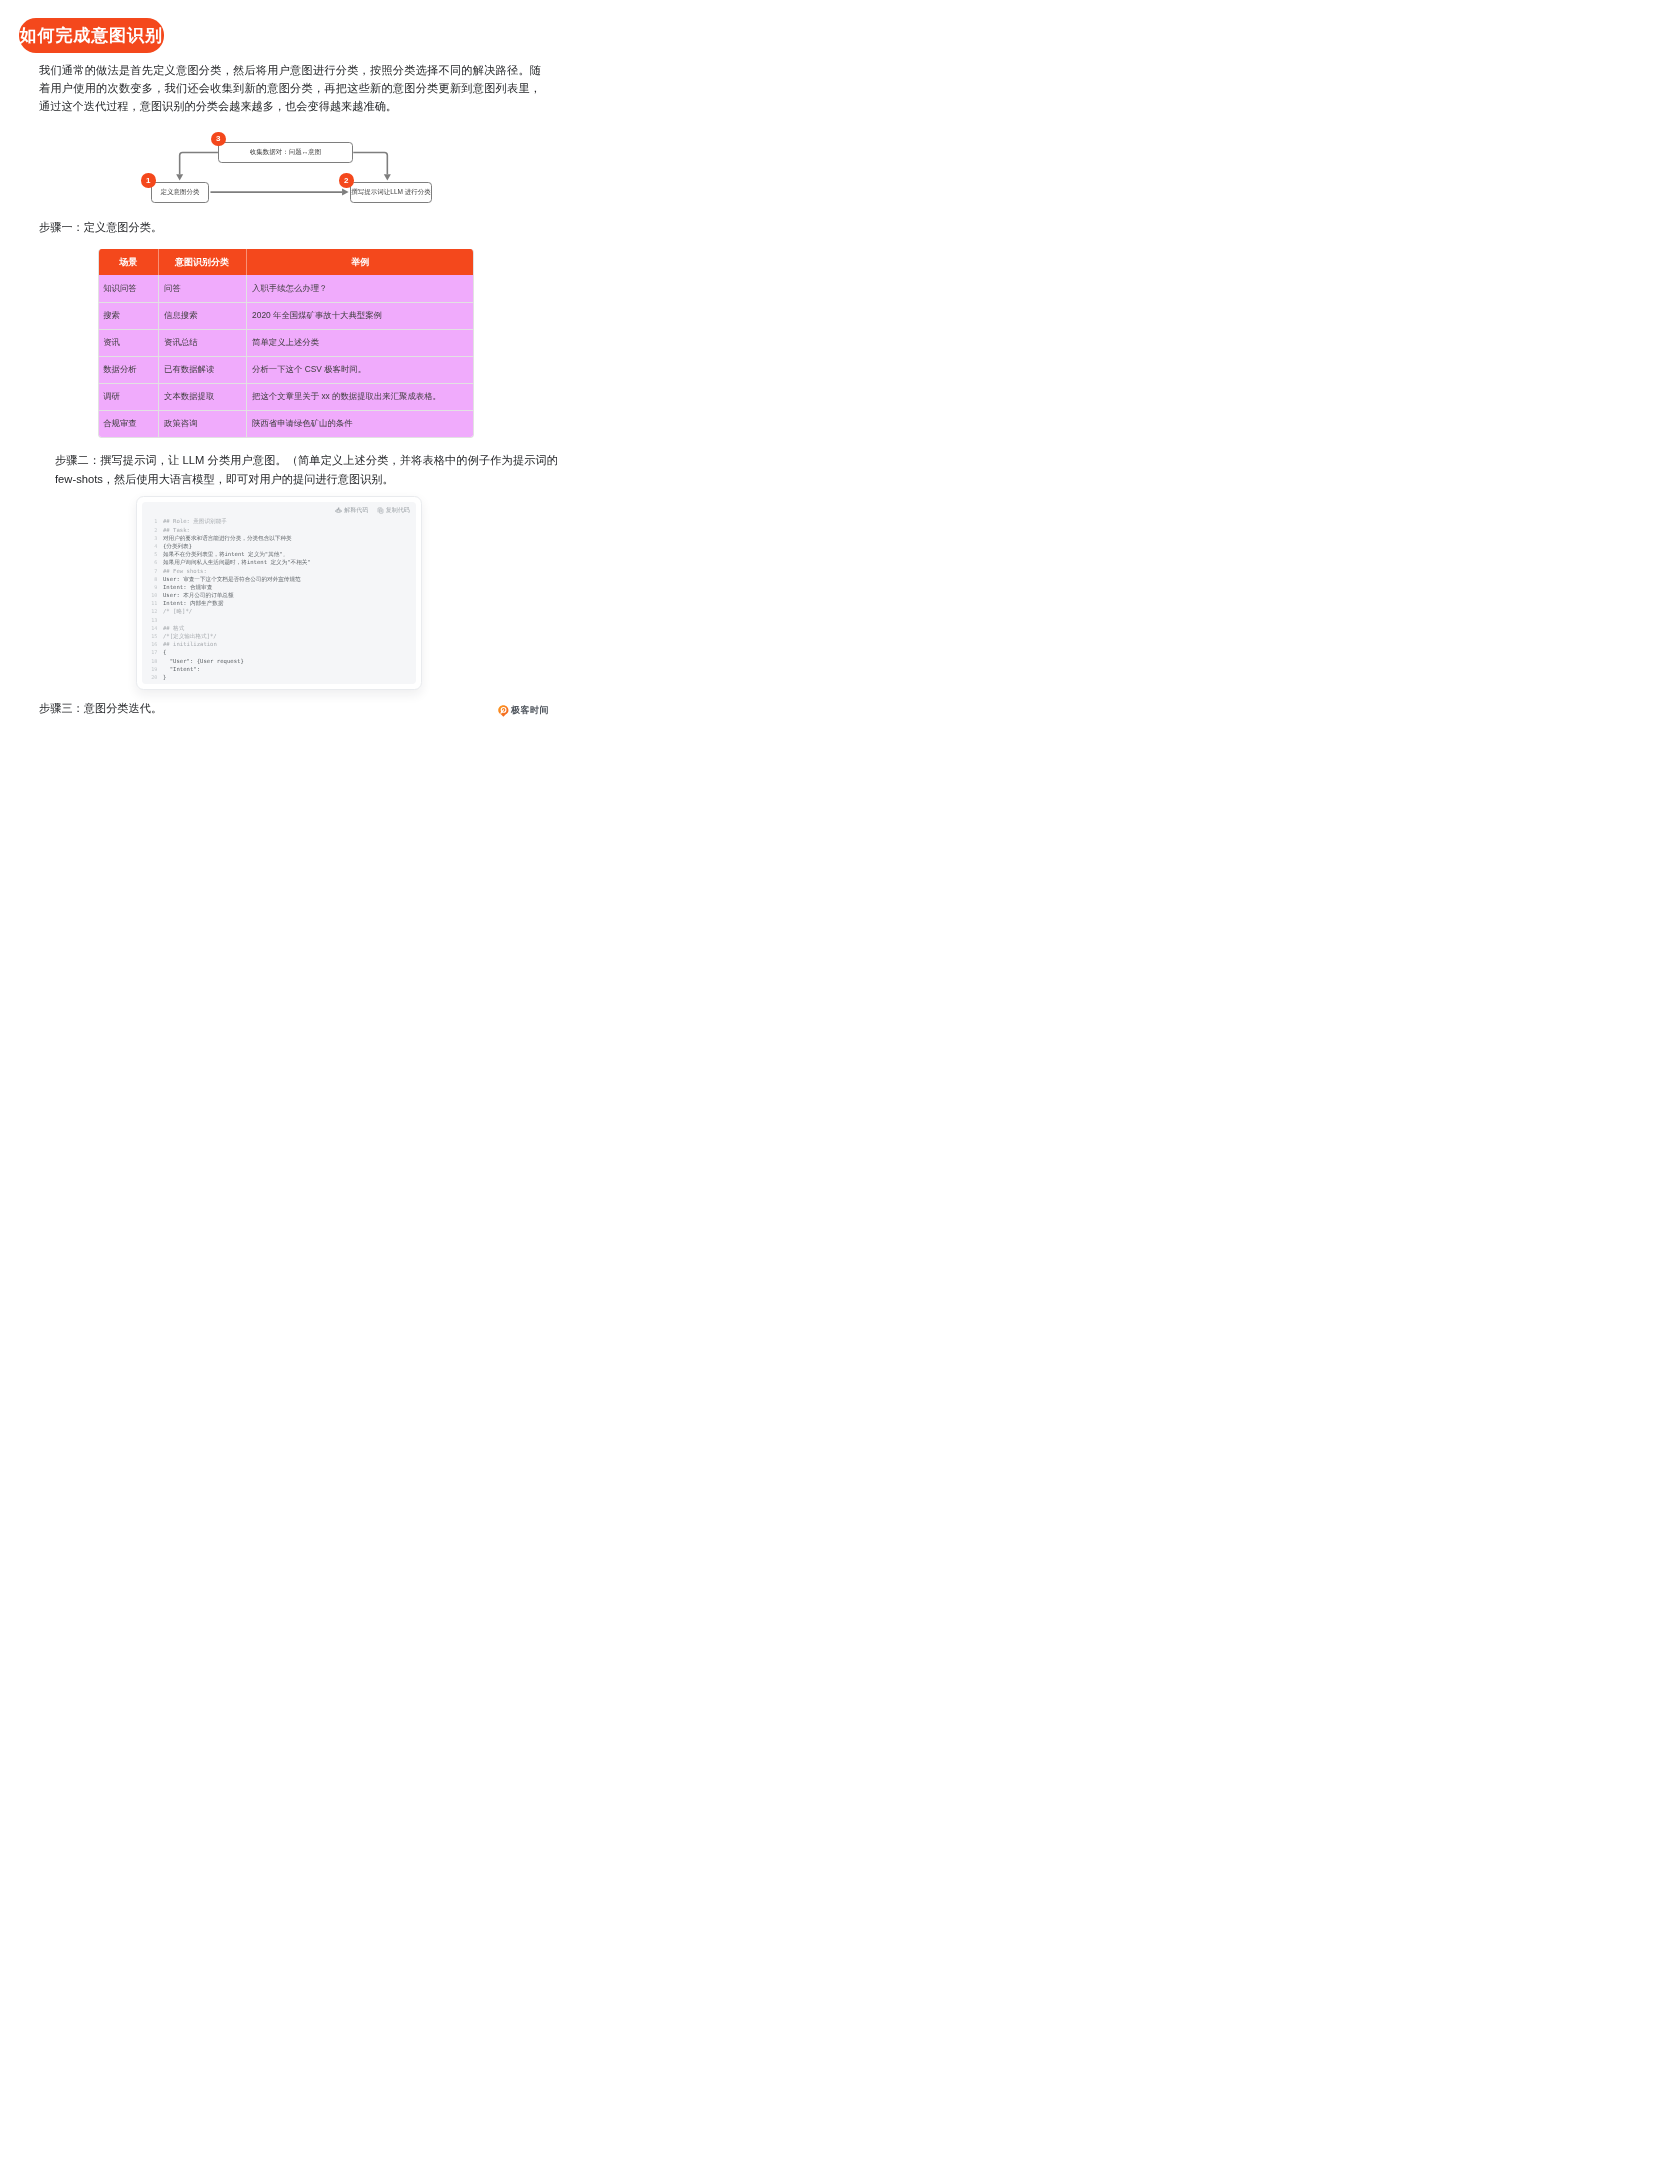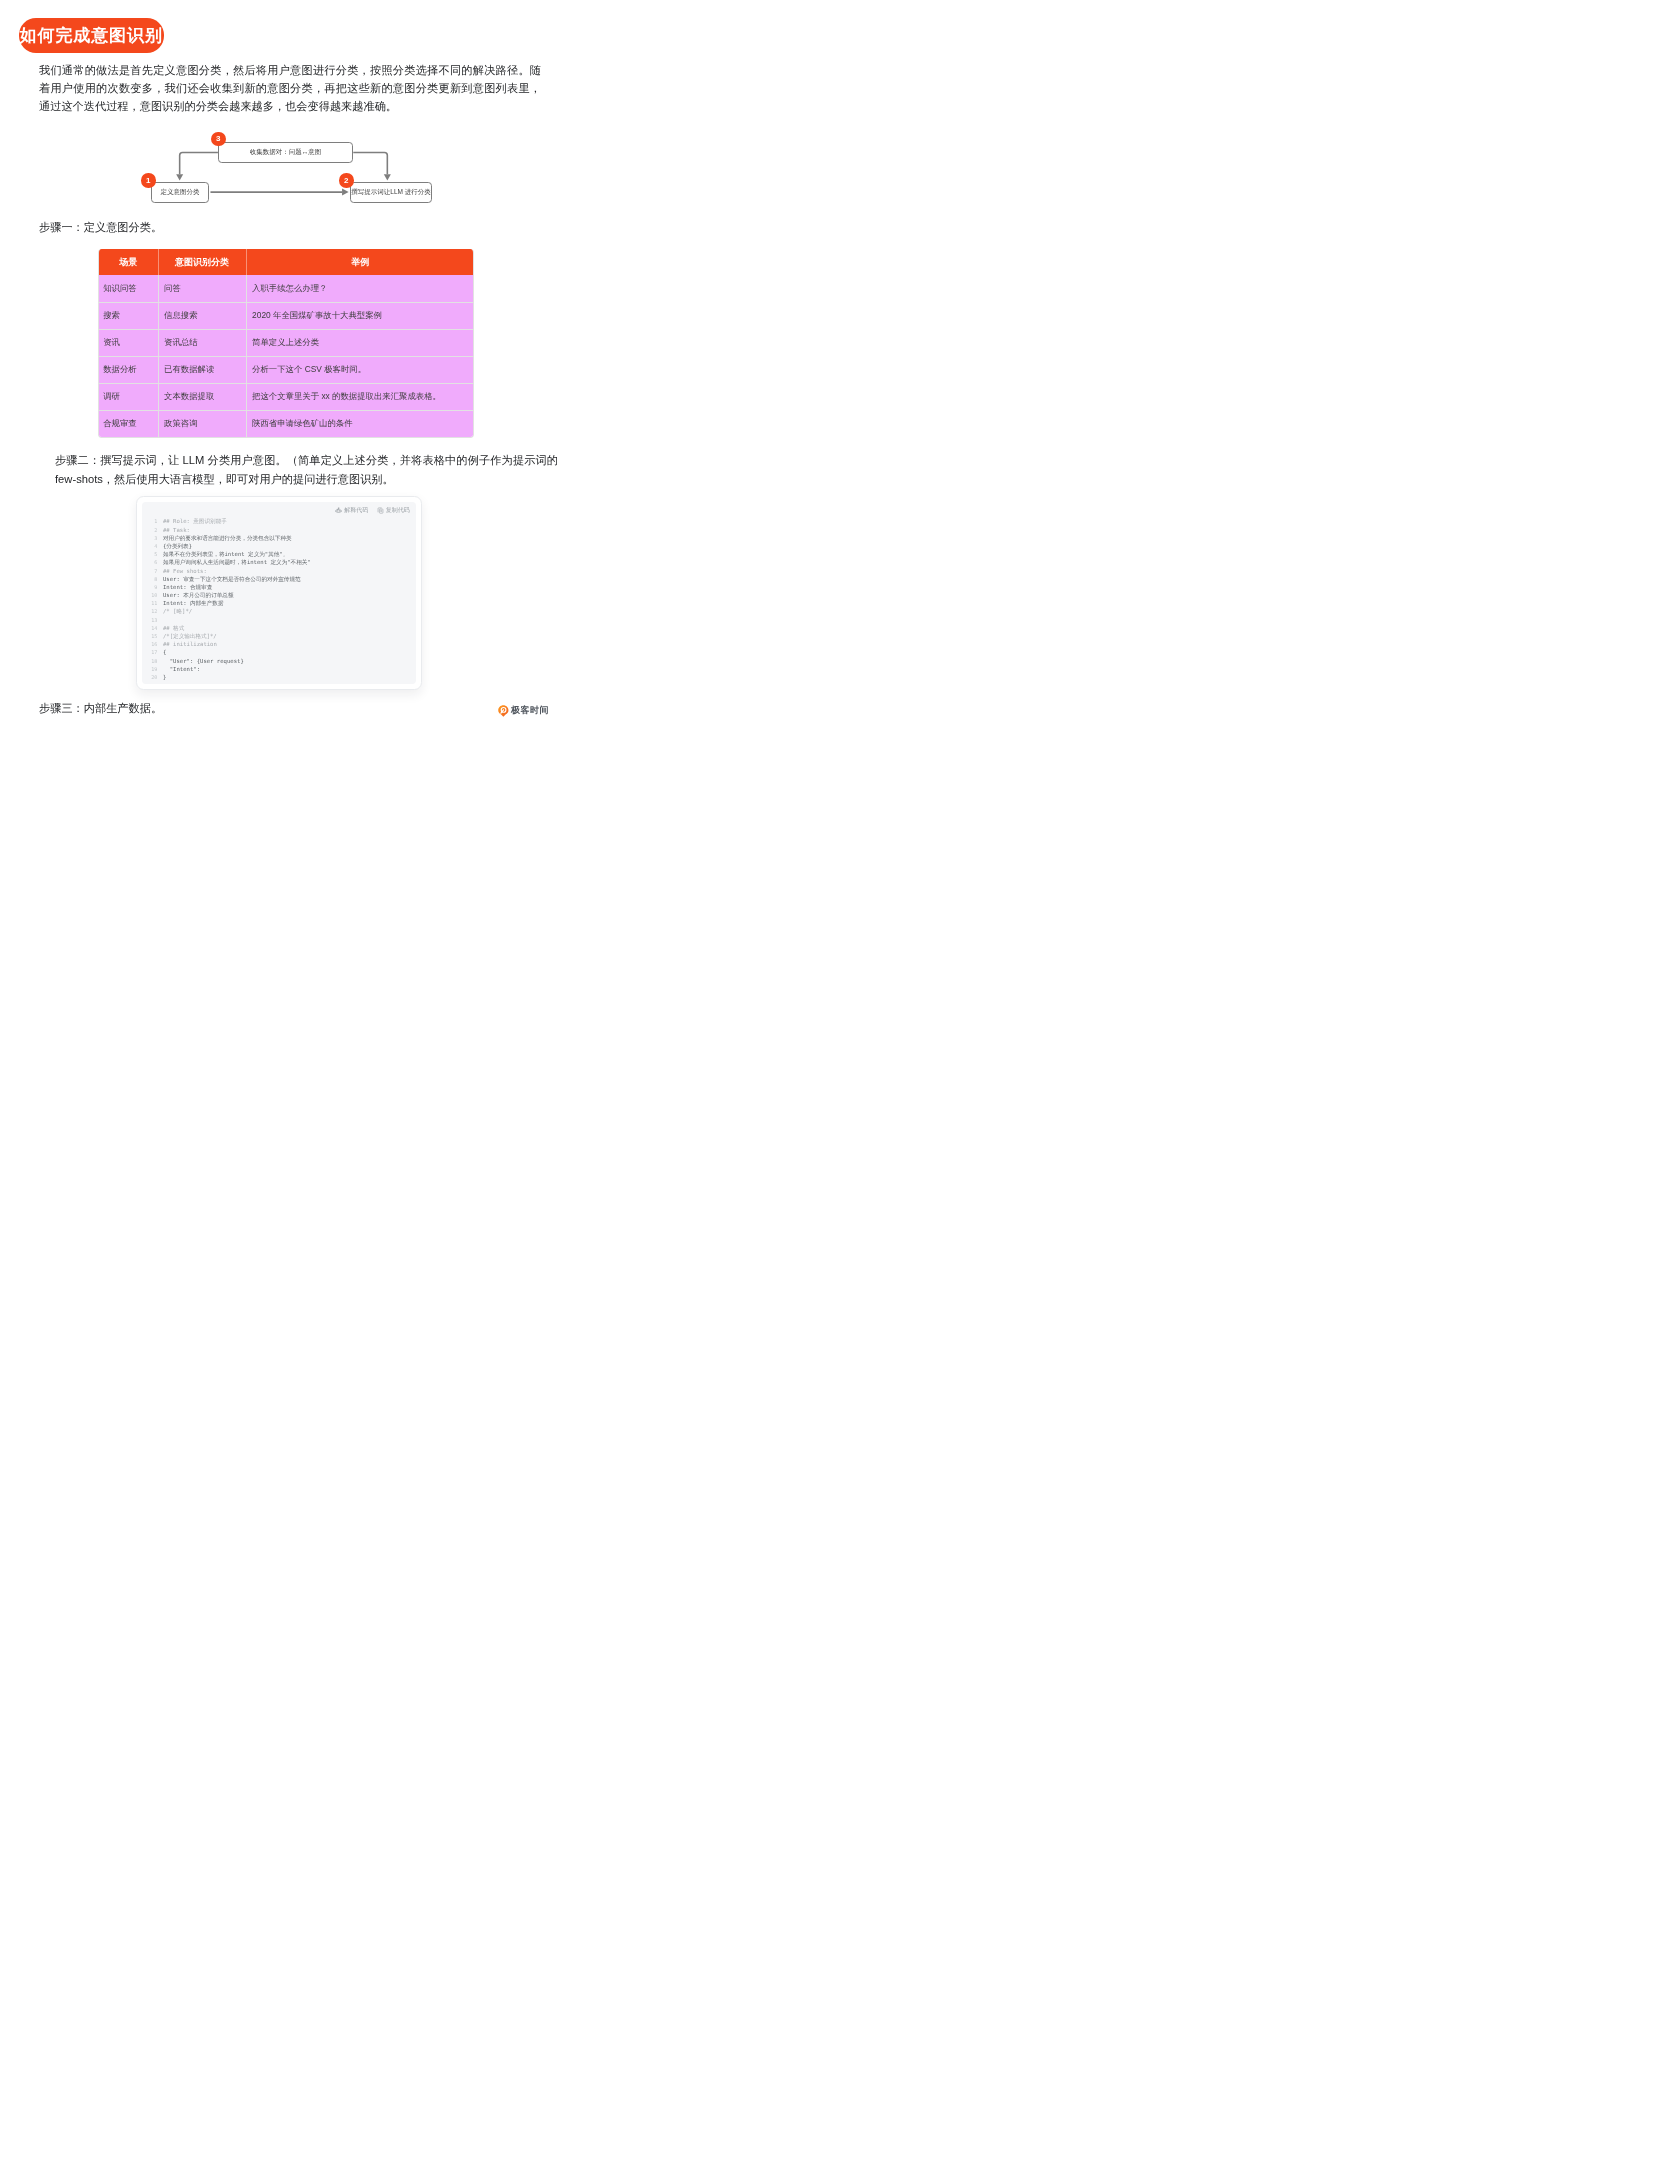--- a/index.html
+++ b/index.html
@@ -301,21 +301,21 @@
             <span class="ct">  "Intent":</span>
           </div>
           <div class="code-line">
             <span class="ln">20</span>
             <span class="ct">}</span>
           </div>
         </div>
     </div>
   </div>
 
-  <div class="step-heading step3">步骤三：内部生产数据。</div>
+  <div class="step-heading step3">步骤三：意图分类迭代。</div>
 
   <div class="logo">
     <svg width="10.7" height="12" viewBox="0 0 48 54">
       <defs>
         <linearGradient id="lgo" x1="0" y1="0" x2="1" y2="1">
           <stop offset="0" stop-color="#FF9E1F"></stop>
           <stop offset="1" stop-color="#F05A22"></stop>
         </linearGradient>
       </defs>
       <path d="M24 1 C11.3 1 1 11 1 23.2 C1 32 6.3 39 14 42.6 L24 53 L34 42.6 C41.7 39 47 32 47 23.2 C47 11 36.7 1 24 1 Z" fill="url(#lgo)"></path>

